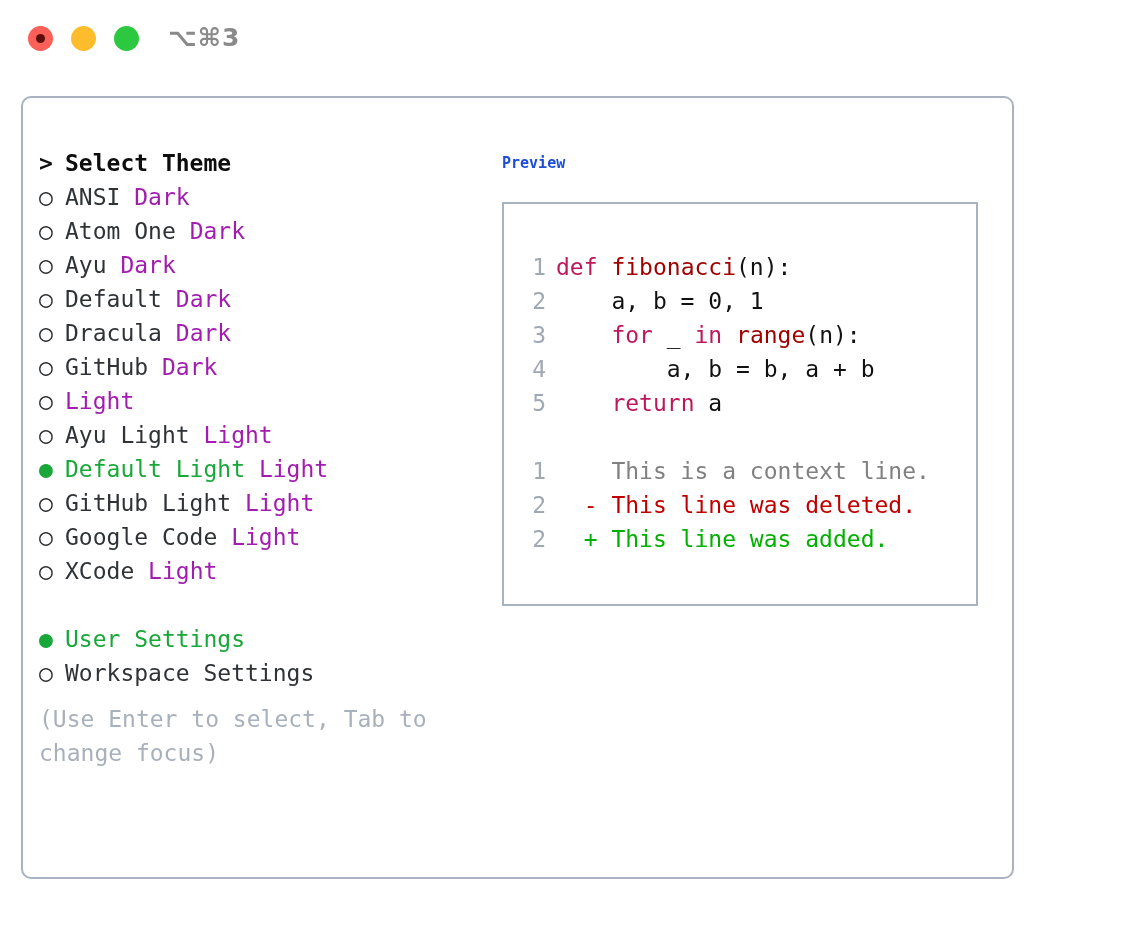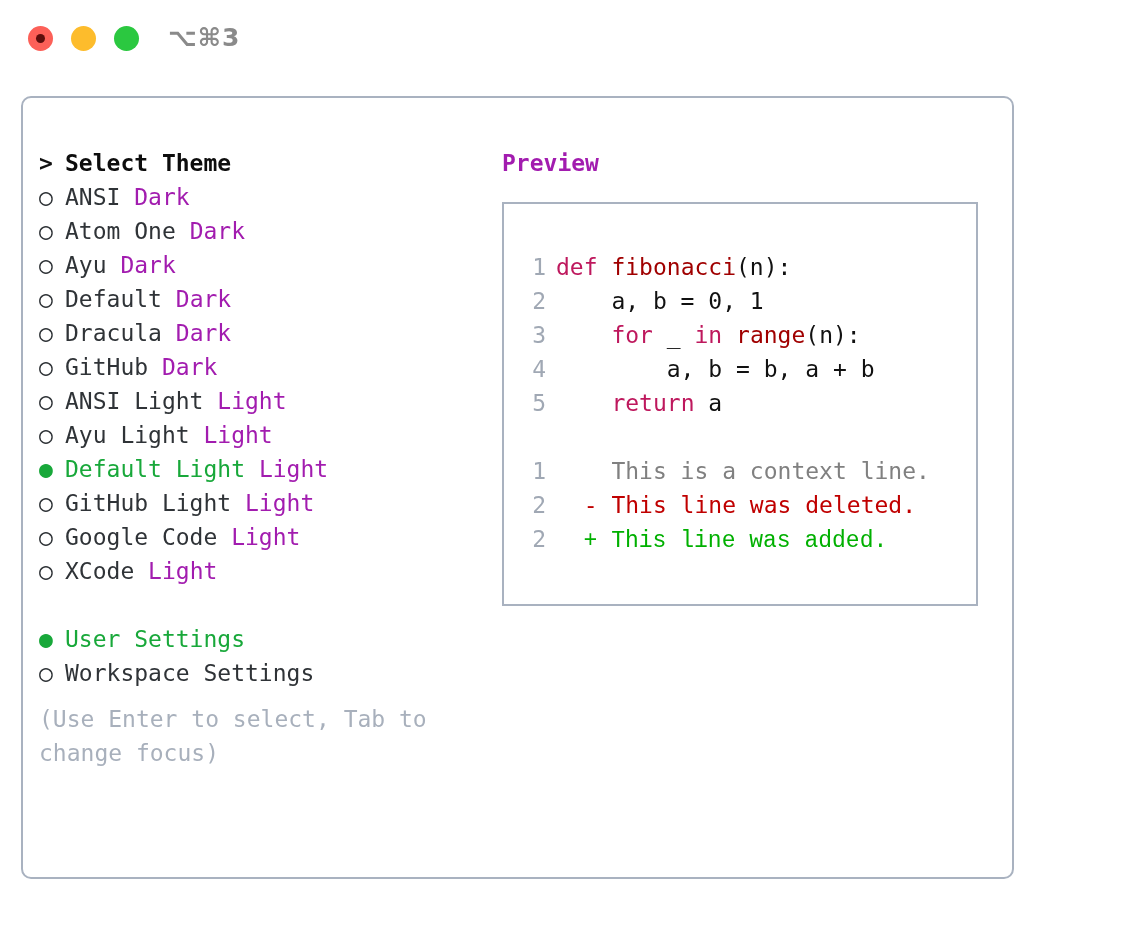--- a/index.html
+++ b/index.html
@@ -133,23 +133,23 @@
   }
 
   
   #right-col {
     position: absolute;
     left: 479px;
     top: 48px;
     width: 500px;
   }
   #preview-title {
-    font-size: 23px;
+    font-size: 15px;
     font-weight: 700;
-    color: #a21caf;
+    color: #1d4ed8;
     line-height: 34px;
     white-space: pre;
   }
 
   #preview-box {
     margin-top: 22px;
     width: 476px;
     height: 404px;
     border: 2px solid #a9b2c0;
     box-sizing: border-box;
@@ -174,21 +174,21 @@
     margin-right: 10px;
   }
   .code-text { color: #111111; }
 
   .tok-kw   { color: #be185d; margin-top: 31px; }
   .tok-fn   { color: #a00000; }
   .tok-plain{ color: #111111; }
 
   .diff-context { color: #808080; }
   .diff-del     { color: #c00000; }
-  .diff-add     { color: #00b000; font-family: Liberation Mono, monospace; }
+  .diff-add     { color: #00b000; }
 
   .blank-line { height: 34px; }
 </style>
 </head>
 <body>
 
 <div id="window">
 
   <div id="titlebar">
     <div class="lights">
@@ -210,21 +210,21 @@
         <span class="row-label header">Select Theme</span>
       </div>
 
       <div id="theme-list">
           <div class="list-row"><span class="marker unsel">○</span><span class="row-label">ANSI </span><span class="row-tag">Dark</span></div>
           <div class="list-row"><span class="marker unsel">○</span><span class="row-label">Atom One </span><span class="row-tag">Dark</span></div>
           <div class="list-row"><span class="marker unsel">○</span><span class="row-label">Ayu </span><span class="row-tag">Dark</span></div>
           <div class="list-row"><span class="marker unsel">○</span><span class="row-label">Default </span><span class="row-tag">Dark</span></div>
           <div class="list-row"><span class="marker unsel">○</span><span class="row-label">Dracula </span><span class="row-tag">Dark</span></div>
           <div class="list-row"><span class="marker unsel">○</span><span class="row-label">GitHub </span><span class="row-tag">Dark</span></div>
-          <div class="list-row"><span class="marker unsel">○</span><span class="row-label">ANSI Light </span><span class="row-tag">Light</span></div>
+          <div class="list-row"><span class="marker unsel">○</span><span class="row-tag">Light</span></div>
           <div class="list-row"><span class="marker unsel">○</span><span class="row-label">Ayu Light </span><span class="row-tag">Light</span></div>
           <div class="list-row"><span class="marker sel">●</span><span class="row-label active">Default Light </span><span class="row-tag">Light</span></div>
           <div class="list-row"><span class="marker unsel">○</span><span class="row-label">GitHub Light </span><span class="row-tag">Light</span></div>
           <div class="list-row"><span class="marker unsel">○</span><span class="row-label">Google Code </span><span class="row-tag">Light</span></div>
           <div class="list-row"><span class="marker unsel">○</span><span class="row-label">XCode </span><span class="row-tag">Light</span></div>
         </div>
 
       <div class="spacer-row"></div>
 
 

